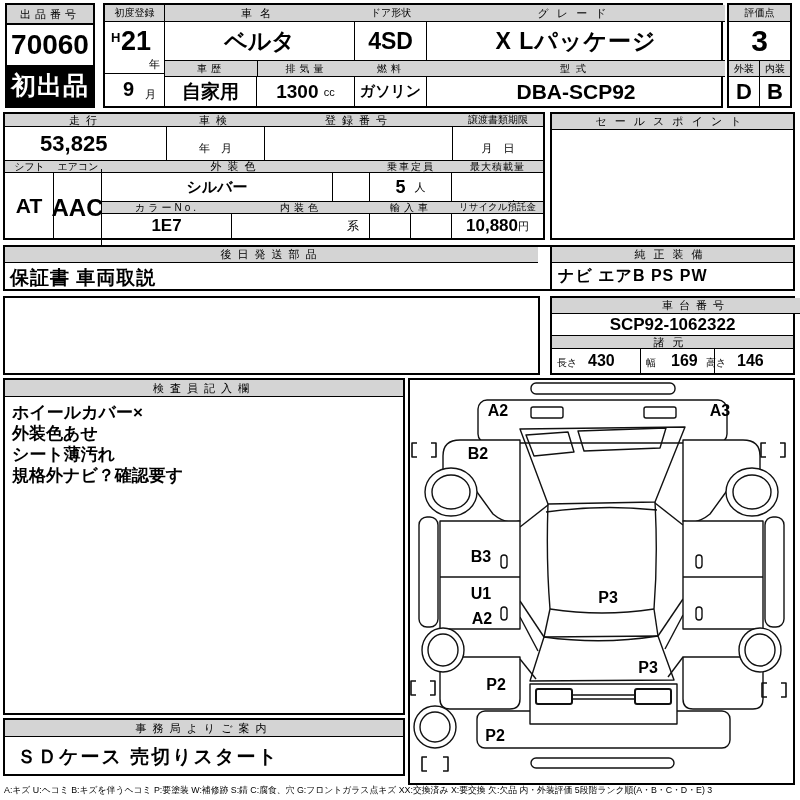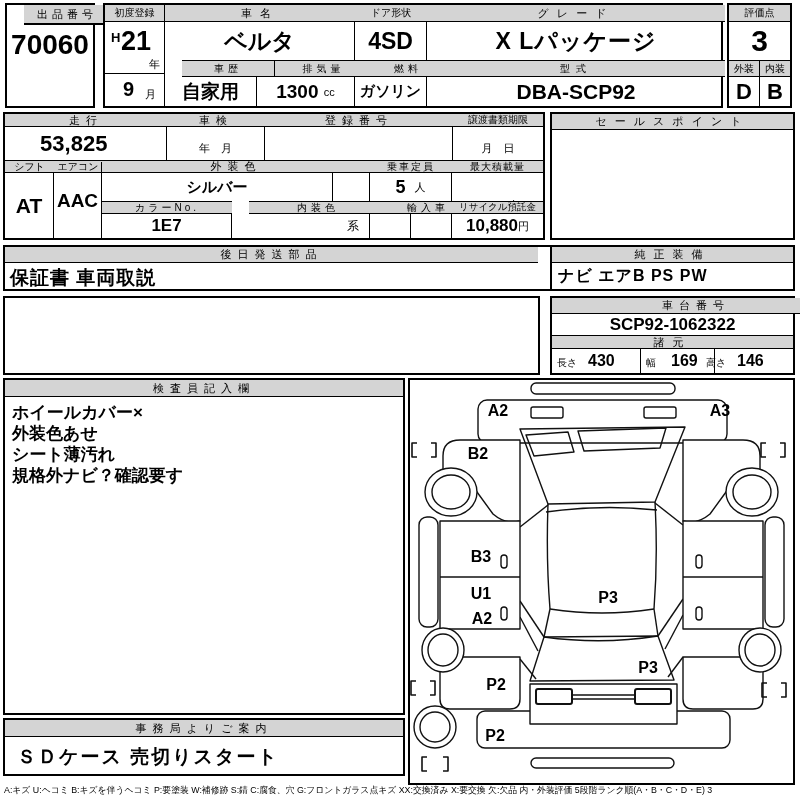--- a/index.html
+++ b/index.html
@@ -6,35 +6,36 @@
   #sheet{position:relative;width:800px;height:800px;background:#fff;
          font-family:"Liberation Sans","DejaVu Sans",sans-serif;color:#000;overflow:hidden;}
   .abs{position:absolute;box-sizing:border-box;}
   .box{position:absolute;box-sizing:border-box;border:2px solid #000;background:#fff;}
   .hdr{background:#d4d4d4;display:flex;align-items:center;justify-content:center;
        font-size:11px;box-sizing:border-box;white-space:nowrap;overflow:hidden;}
   .val{display:flex;align-items:center;justify-content:center;font-weight:bold;
        box-sizing:border-box;white-space:nowrap;}
   .bb{border-bottom:1px solid #000;} .bb2{border-bottom:2px solid #000;}
   .br{border-right:1px solid #000;}  .bt{border-top:1px solid #000;}
-  .bl{border-left:1px solid #000;} .ls4{letter-spacing:4px;margin-left:17px;} .ls6{letter-spacing:6px;} .ls8{letter-spacing:8px;}
+  .bl{border-left:1px solid #000;} .ls4{letter-spacing:4px;} .ls6{letter-spacing:6px;} .ls8{letter-spacing:8px;}
   .small{font-size:11px;font-weight:normal;}
   .dmg{position:absolute;transform:translate(-50%,-50%);font-weight:bold;font-size:16px;
        font-family:"Liberation Sans","DejaVu Sans",sans-serif;}
   svg{display:block;}
   .note-line{font-size:17px;font-weight:bold;line-height:21px;white-space:nowrap;}
 </style>
 </head>
 <body>
 
 <div id="sheet">
 
   <div class="box" style="left:5px;top:3px;width:90px;height:105px;">
     <div class="hdr bb2 ls4 abs" style="left:0;top:0;width:86px;height:20px;">出品番号</div>
     <div class="val abs" style="left:0;top:20px;width:86px;height:40px;font-size:28px;">70060</div>
+    <div class="val abs" style="left:0;top:60px;width:86px;height:41px;background:#000;color:#fff;font-size:25px;letter-spacing:1px;">初出品</div>
   </div>
 
   <div class="box" style="left:103px;top:3px;width:620px;height:105px;">
 
     <div class="abs br" style="left:0;top:0;width:60px;height:101px;">
       <div class="hdr bb abs" style="left:0;top:0;width:59px;height:17px;font-size:10px;">初度登録</div>
       <div class="abs bb" style="left:0;top:17px;width:59px;height:52px;">
         <span class="abs" style="left:6px;top:8px;font-size:13px;font-weight:bold;">H</span>
         <span class="abs" style="left:16px;top:4px;font-size:27px;font-weight:bold;">21</span>
         <span class="abs" style="right:4px;bottom:1px;font-size:11px;">年</span>
@@ -83,21 +84,21 @@
     <div class="hdr bb ls6 abs" style="left:162px;top:0;width:98px;height:13px;">車検</div>
     <div class="val br abs" style="left:162px;top:13px;width:98px;height:33px;font-size:11px;font-weight:normal;align-items:flex-end;padding-bottom:4px;">年　月</div>
     <div class="hdr bb ls6 abs" style="left:260px;top:0;width:188px;height:13px;">登録番号</div>
     <div class="val br abs" style="left:260px;top:13px;width:188px;height:33px;"></div>
     <div class="hdr bb abs" style="left:448px;top:0;width:90px;height:13px;font-size:10px;">譲渡書類期限</div>
     <div class="val abs" style="left:448px;top:13px;width:90px;height:33px;font-size:11px;font-weight:normal;align-items:flex-end;padding-bottom:4px;">月　日</div>
 
     <div class="hdr bb bt abs" style="left:0;top:46px;width:49px;height:13px;font-size:10px;">シフト</div>
     <div class="val br abs" style="left:0;top:59px;width:49px;height:65px;font-size:21px;">AT</div>
     <div class="hdr bb bt abs" style="left:49px;top:46px;width:48px;height:13px;font-size:10px;">エアコン</div>
-    <div class="val br abs" style="left:49px;top:48px;width:48px;height:78px;font-size:19px;">AAC</div>
+    <div class="val br abs" style="left:49px;top:55px;width:48px;height:78px;font-size:24px;">AAC</div>
 
     <div class="hdr bb bt ls6 abs" style="left:97px;top:46px;width:268px;height:13px;">外装色</div>
     <div class="val abs" style="left:97px;top:59px;width:230px;height:28px;font-size:15px;">シルバー</div>
     <div class="val bl br abs" style="left:327px;top:59px;width:38px;height:28px;"></div>
     <div class="hdr bb bt abs" style="left:97px;top:87px;width:130px;height:13px;font-size:10px;letter-spacing:3px;">カラーNo.</div>
     <div class="val br abs" style="left:97px;top:100px;width:130px;height:24px;font-size:17px;">1E7</div>
     <div class="hdr bb bt ls4 abs" style="left:227px;top:87px;width:138px;height:13px;font-size:10px;">内装色</div>
     <div class="val br abs" style="left:227px;top:100px;width:138px;height:24px;font-size:12px;font-weight:normal;justify-content:flex-end;padding-right:10px;">系</div>
 
     <div class="hdr bb bt abs" style="left:365px;top:46px;width:82px;height:13px;font-size:10px;letter-spacing:2px;">乗車定員</div>

